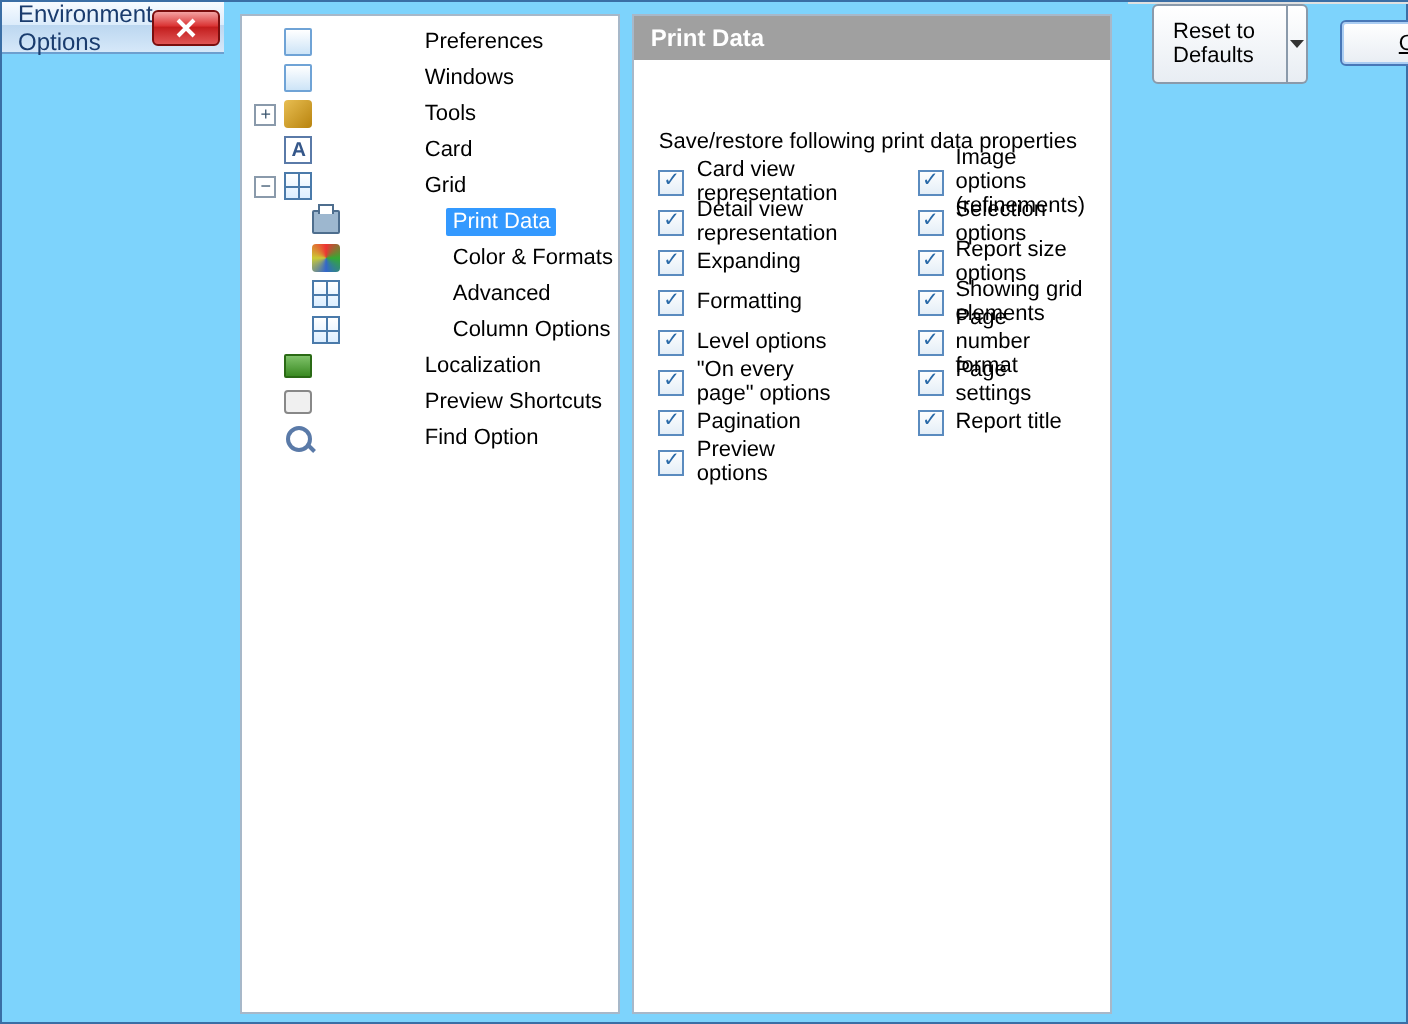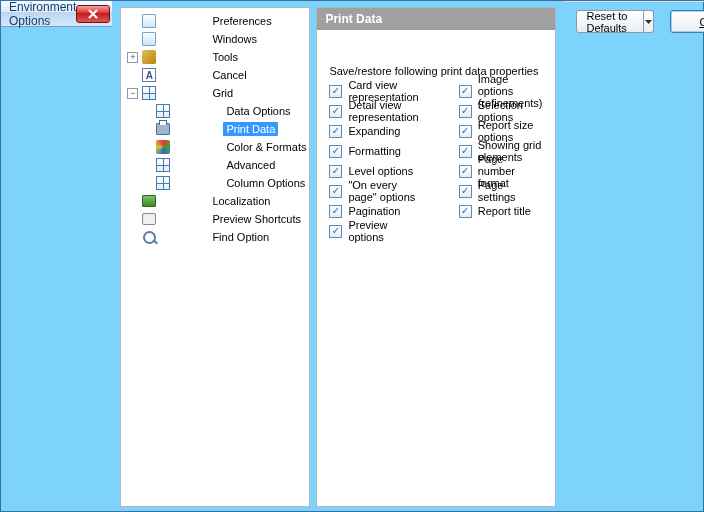--- a/index.html
+++ b/index.html
@@ -142,21 +142,21 @@
     cursor: pointer;
     font-size: 11px;
     font-family: inherit;
   }
   .btn.default {
     border-color: #4877b7;
     box-shadow: 0 0 0 1px #aacdf3 inset;
   }
   .btn-split {
     display: flex;
-    height: 23px;
+    height: 40px;
   }
   .btn-split .main {
     border: 1px solid #8a9aab;
     background: linear-gradient(to bottom, #ffffff, #e8edf3);
     border-radius: 3px 0 0 3px;
     padding: 0 10px;
     display: flex; align-items: center; justify-content: center;
     cursor: pointer;
   }
   .btn-split .drop {
@@ -226,36 +226,30 @@
         <span class="icon">
             <span class="ic-tools"></span>
           </span>
         <span class="label-wrap">Tools</span>
       </div>
       <div class="tree-node" style="padding-left:4px">
         <span class="expander blank"></span>
         <span class="icon">
             <span class="ic-font">A</span>
           </span>
-        <span class="label-wrap">Cancel</span>
+        <span class="label-wrap">Card</span>
       </div>
       <div class="tree-node" style="padding-left:4px">
         <span class="expander">−</span>
         <span class="icon">
             <span class="ic-grid"></span>
           </span>
         <span class="label-wrap">Grid</span>
       </div>
 
-      <div class="tree-node" style="padding-left:32px">
-        <span class="icon">
-            <span class="ic-grid"></span>
-          </span>
-        <span class="label-wrap">Data Options</span>
-      </div>
       <div class="tree-node selected" style="padding-left:32px">
         <span class="icon">
             <span class="ic-print"></span>
           </span>
         <span class="label-wrap">Print Data</span>
       </div>
       <div class="tree-node" style="padding-left:32px">
         <span class="icon">
             <span class="ic-color"></span>
           </span>

